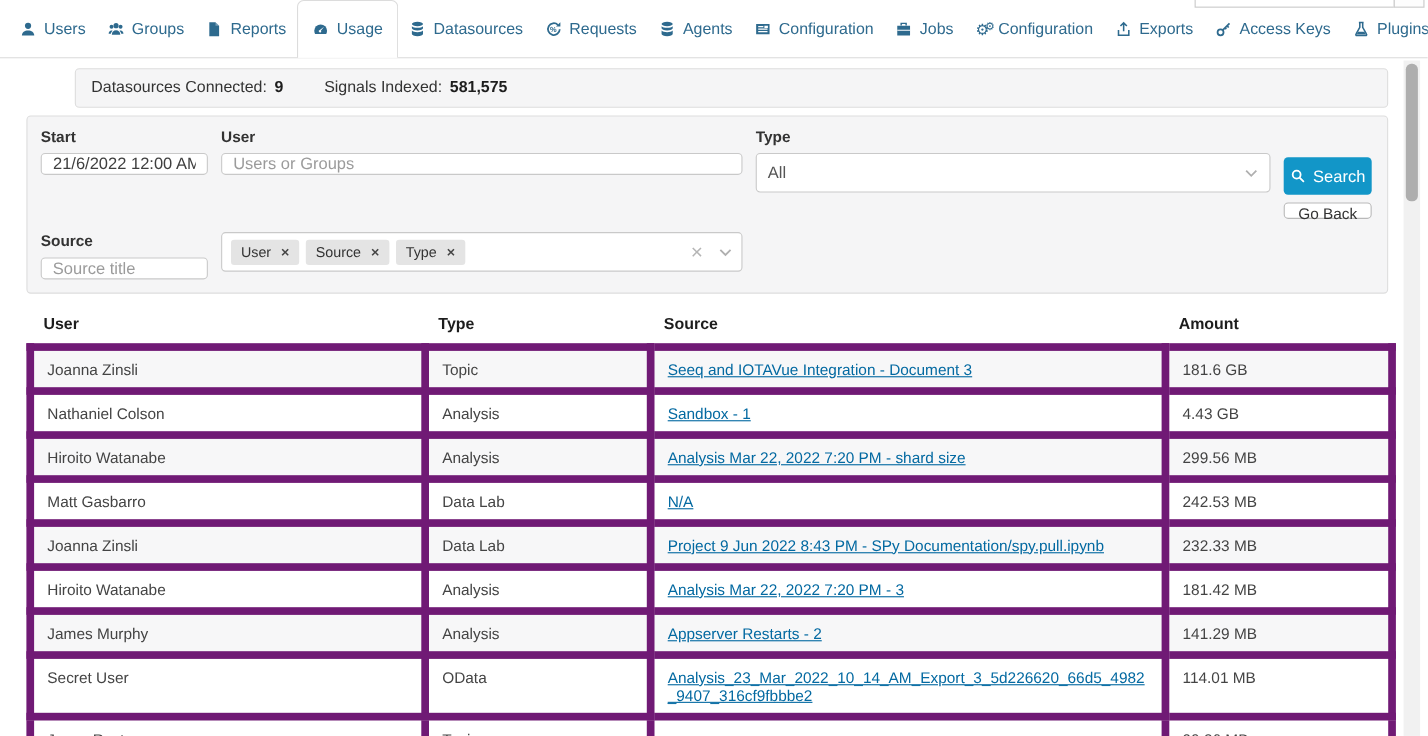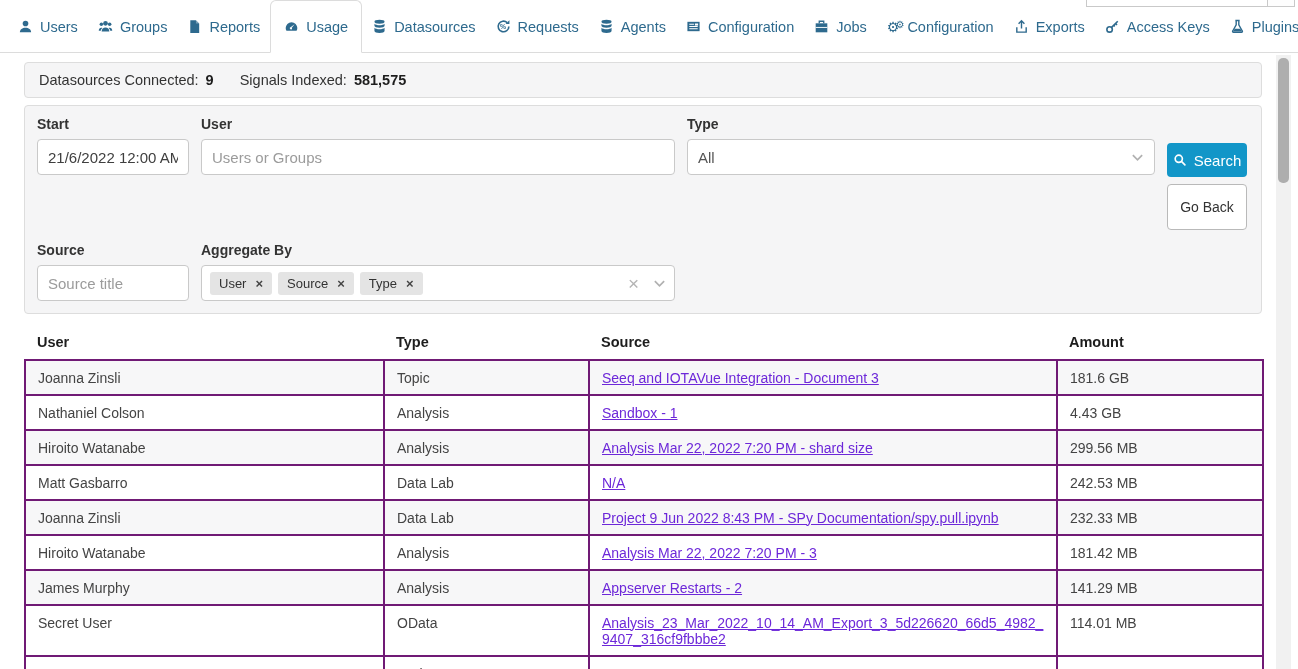--- a/index.html
+++ b/index.html
@@ -31,35 +31,35 @@
   .partial-input { position:absolute; top:-1px; left:1086px; width:182px; height:8px;
     border:1px solid #c9c9c9; background:#fff; }
   .partial-btn { position:absolute; top:-1px; left:1267px; width:28px; height:8px;
     border:1px solid #c9c9c9; background:#fdfdfd; }
 
   
   .content { width:1238px; margin:9px 0 0 24px; }
 
   .stats-bar {
     height:36px; background:#f5f5f6; border:1px solid #ddd; border-radius:4px;
-    display:flex; align-items:center; gap:26px; padding:0 14px; font-size:14.5px; color:#333;
+    display:flex; align-items:center; gap:37px; padding:0 14px; font-size:14.5px; color:#333;margin-left:44px;
   }
   .stat { display:flex; gap:7px; align-items:baseline; }
   .stat .val { font-weight:bold; color:#1d1d1d; }
 
   
   .filter-panel {
     margin-top:7px; background:#f5f5f6; border:1px solid #ddd; border-radius:4px;
     padding:10px 12px 12px; display:grid;
     grid-template-columns:152px 474px 468px 80px; column-gap:12px; row-gap:6px;gap:12px;
   }
   .field { display:flex; flex-direction:column; }
   .field .flabel { font-weight:bold; font-size:14px; color:#333; margin-bottom:7px; }
   .field input {
-    height:36px; width:100%; border:1px solid #c9c9c9; border-radius:4px;
+    height:20px; width:100%; border:1px solid #c9c9c9; border-radius:4px;
     padding:0 10px; font-size:15px; color:#3f3f3f; background:#fff;
     font-family:"Liberation Sans", sans-serif; outline:none;
   }
   .field input::placeholder { color:#9b9b9b; }
   .control {
     height:36px; width:100%; border:1px solid #c9c9c9; border-radius:4px;
     background:#fff; display:flex; align-items:center; padding:0 10px; cursor:pointer;
   }
   .select-value { flex:1; font-size:15px; color:#555; }
   .chev svg { width:13px; height:13px; display:block; }
@@ -73,37 +73,37 @@
   .clear-x { color:#b5b5b5; font-size:19px; line-height:1; margin-right:8px; cursor:pointer; }
 
   .btn-col { display:flex; flex-direction:column; gap:7px; margin-top:27px; }
   .btn-search {
     height:34px; border:none; border-radius:4px; background:#1296c8; color:#fff;
     font-size:15px; font-family:inherit; display:flex; align-items:center; justify-content:center;
     gap:7px; cursor:pointer;
   }
   .btn-search svg { width:14px; height:14px; }
   .btn-goback {
-    height:46px; border:1px solid #b9b9b9; border-radius:4px; background:#fff; color:#333;
+    height:15px; border:1px solid #b9b9b9; border-radius:4px; background:#fff; color:#333;
     font-size:14px; font-family:inherit; cursor:pointer;
   }
 
   
   table.usage { width:100%; border-collapse:collapse; margin-top:10px; font-size:14px; color:#444; table-layout:fixed; }
   table.usage th {
     text-align:left; font-size:14.5px; color:#1d1d1d; font-weight:bold;
     padding:10px 12px 9px; border-bottom:1px solid #d9d9d9; background:#fff;
   }
   table.usage td {
-    padding:8.5px 12px; border:2px solid #701a75; vertical-align:top; line-height:16px;
+    padding:8.5px 12px; border:7px solid #701a75; vertical-align:top; line-height:16px;
     overflow-wrap:anywhere;
     margin-left:24px;
   }
   table.usage tr.odd td { background:#f7f7f8; }
-  table.usage a { color:#6d28d9; text-decoration:underline; cursor:pointer; }
+  table.usage a { color:#0369a1; text-decoration:underline; cursor:pointer; }
 
   
   .scroll-track { position:absolute; top:55px; right:7px; width:15px; height:614px; background:#f1f1f1; }
   .scroll-thumb { position:absolute; top:3px; left:2px; width:11px; height:125px; background:#aeaeae; border-radius:5px; }
 </style>
 </head>
 <body>
 
 <div class="topbar">
   <div class="nav-underline"></div>
@@ -282,21 +282,20 @@
         <span>Search</span>
       </button>
       <button class="btn-goback">Go Back</button>
     </div>
 
     <div class="field">
       <span class="flabel">Source</span>
       <input type="text" placeholder="Source title" style="">
     </div>
     <div class="field">
-      <span class="flabel">Aggregate By</span>
       <div class="control multiselect">
         <span class="tagbox">
             <span class="tag">
               <span>User</span>
               <span class="x">×</span>
             </span>
             <span class="tag">
               <span>Source</span>
               <span class="x">×</span>
             </span>

